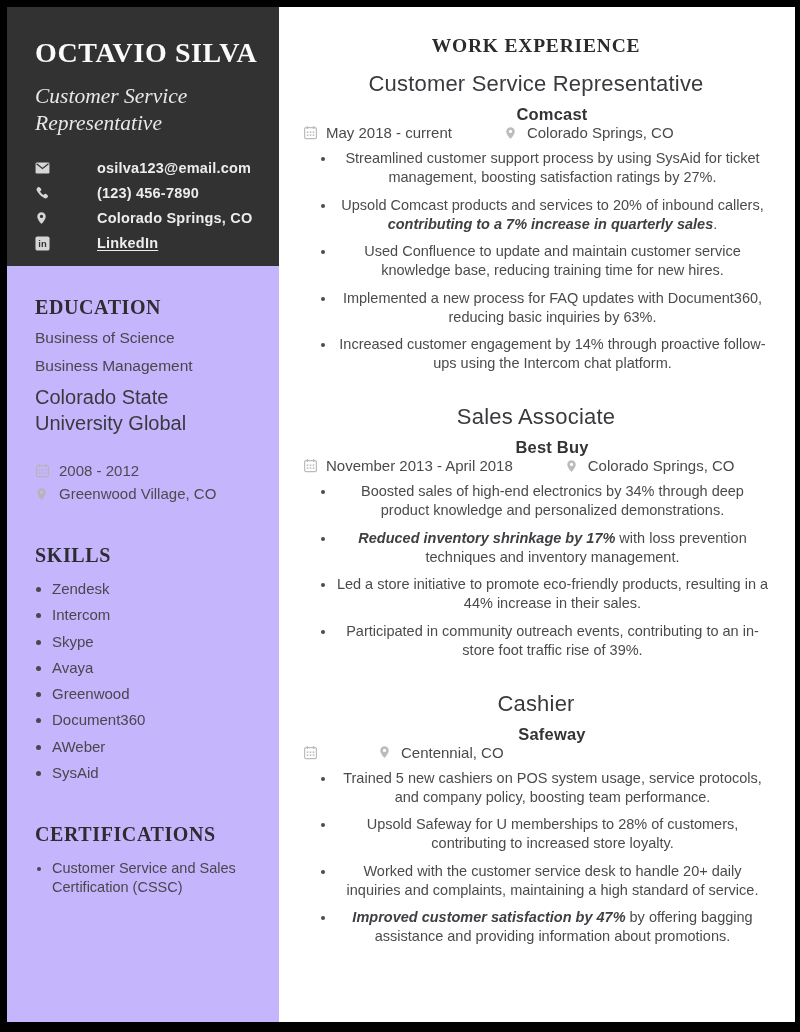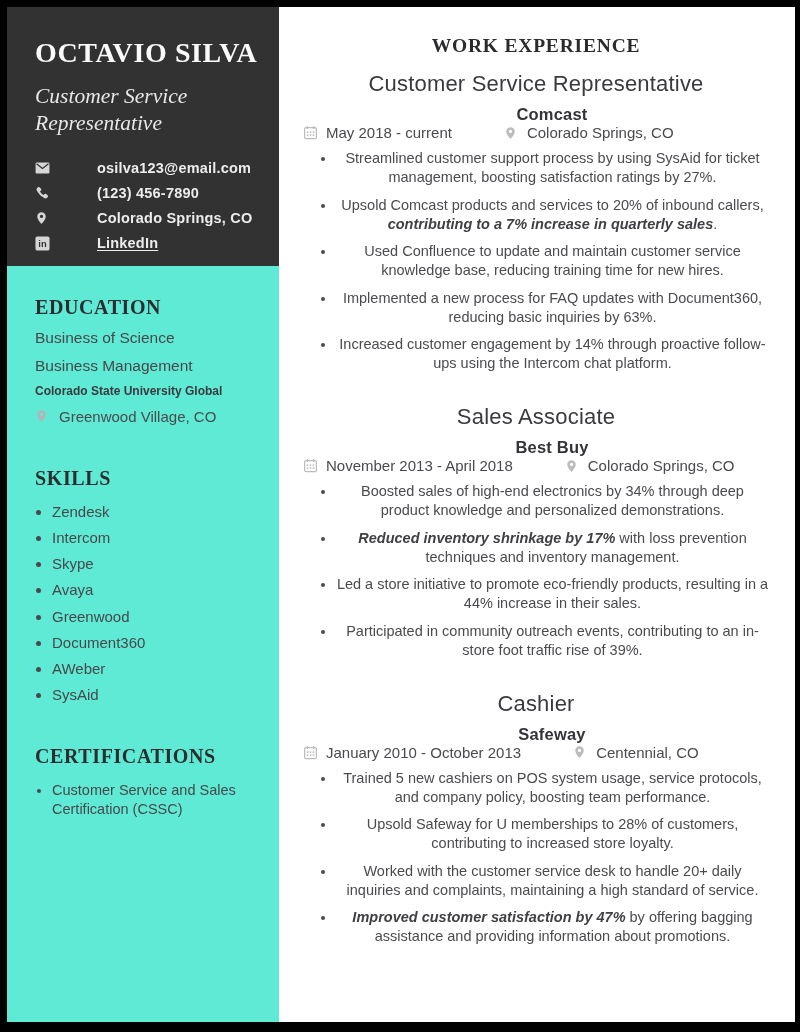--- a/index.html
+++ b/index.html
@@ -10,21 +10,21 @@
     position:relative;
     overflow:hidden;
   }
   .page {
     position:absolute; left:7px; top:7px;
     width:788px; height:1015px;
     background:#ffffff;
     display:flex;
   }
   
-  .sidebar { width:272px; flex:0 0 272px; background:#5eead4; display:flex; flex-direction:column; }
+  .sidebar { width:272px; flex:0 0 272px; background:#c4b5fd; display:flex; flex-direction:column; }
   .sidebar-dark { background:#323232; height:259px; padding:30px 26px 0 28px; }
   .person-name {
     font-family:"Liberation Serif", serif;
     font-size:28px; font-weight:700; color:#fafafa;
     letter-spacing:0.6px; white-space:nowrap;
   }
   .person-title {
     font-family:"Liberation Serif", serif;
     font-style:italic; font-weight:400;
     font-size:21.5px; color:#e8e8e8;
@@ -36,21 +36,21 @@
   .contact-text { font-size:14.5px; font-weight:700; color:#ececec; letter-spacing:0.2px; }
   .contact-text.underline { text-decoration:underline; text-underline-offset:2px; cursor:pointer; }
 
   .sidebar-light { padding:30px 24px 0 28px; flex:1; }
   .sb-heading {
     font-family:"Liberation Serif", serif;
     font-size:20px; font-weight:700; color:#2d2d30;
     letter-spacing:0.6px;
   }
   .edu-line { font-size:15.5px; color:#48484c; margin-top:10px; }
-  .edu-school { font-size:12px; font-weight:700; color:#3a3a3e; line-height:1.3; margin-top:9px; margin-bottom:8px; }
+  .edu-school { font-size:20px; font-weight:400; color:#3a3a3e; line-height:1.3; margin-top:9px; margin-bottom:26px; }
   .meta-row { display:flex; align-items:center; margin-top:6px; }
   .meta-row .icon-slot { width:16px; height:15px; margin-right:8px; color:#b5b5b8; flex:0 0 16px; display:flex; align-items:center; }
   .meta-text { font-size:15px; color:#4b4b4f; }
 
   .skills-block { margin-top:42px; }
   .side-list { list-style:disc; padding-left:17px; margin-top:13px; }
   .side-list li { font-size:15px; color:#48484c; margin-bottom:7.5px; line-height:1.25; }
   .cert-block { margin-top:40px; }
   .cert-block .side-list li { font-size:14.5px; line-height:1.32; }
 
@@ -129,20 +129,39 @@
     </div>
 
     <div class="sidebar-light">
       <section>
         <h2 class="sb-heading">EDUCATION</h2>
         <div class="edu-line">Business of Science</div>
         <div class="edu-line">Business Management</div>
         <div class="edu-school">Colorado State University Global</div>
         <div class="meta-row">
           <span class="icon-slot">
+              <svg viewBox="0 0 16 16" width="15" height="15">
+                <g fill="none" stroke="currentColor" stroke-width="1.3">
+                  <rect x="1.7" y="2.7" width="12.6" height="11.8" rx="1.5"></rect>
+                  <path d="M4.7 1v3.2M11.3 1v3.2"></path>
+                </g>
+                <g fill="currentColor">
+                  <rect x="4" y="6.8" width="1.7" height="1.7"></rect>
+                  <rect x="7.15" y="6.8" width="1.7" height="1.7"></rect>
+                  <rect x="10.3" y="6.8" width="1.7" height="1.7"></rect>
+                  <rect x="4" y="9.9" width="1.7" height="1.7"></rect>
+                  <rect x="7.15" y="9.9" width="1.7" height="1.7"></rect>
+                  <rect x="10.3" y="9.9" width="1.7" height="1.7"></rect>
+                </g>
+              </svg>
+            </span>
+          <span class="meta-text">2008 - 2012</span>
+        </div>
+        <div class="meta-row">
+          <span class="icon-slot">
               <svg viewBox="0 0 16 16" width="13" height="14">
                 <path fill="currentColor" d="M8 .8A5.2 5.2 0 0 0 2.8 6c0 3.8 5.2 9.2 5.2 9.2S13.2 9.8 13.2 6A5.2 5.2 0 0 0 8 .8zm0 7.2a2 2 0 1 1 0-4 2 2 0 0 1 0 4z"></path>
               </svg>
             </span>
           <span class="meta-text">Greenwood Village, CO</span>
         </div>
       </section>
 
       <section class="skills-block">
         <h2 class="sb-heading">SKILLS</h2>
@@ -260,21 +279,20 @@
                 <g fill="currentColor">
                   <rect x="4" y="6.8" width="1.7" height="1.7"></rect>
                   <rect x="7.15" y="6.8" width="1.7" height="1.7"></rect>
                   <rect x="10.3" y="6.8" width="1.7" height="1.7"></rect>
                   <rect x="4" y="9.9" width="1.7" height="1.7"></rect>
                   <rect x="7.15" y="9.9" width="1.7" height="1.7"></rect>
                   <rect x="10.3" y="9.9" width="1.7" height="1.7"></rect>
                 </g>
               </svg>
             </span>
-      <span class="job-dates">January 2010 - October 2013</span>
       <span class="loc-group">
         <span class="icon-slot">
                 <svg viewBox="0 0 16 16" width="13" height="14">
                   <path fill="currentColor" d="M8 .8A5.2 5.2 0 0 0 2.8 6c0 3.8 5.2 9.2 5.2 9.2S13.2 9.8 13.2 6A5.2 5.2 0 0 0 8 .8zm0 7.2a2 2 0 1 1 0-4 2 2 0 0 1 0 4z"></path>
                 </svg>
               </span>
         <span class="job-location">Centennial, CO</span>
       </span>
     </div>
     <ul class="bullets">

